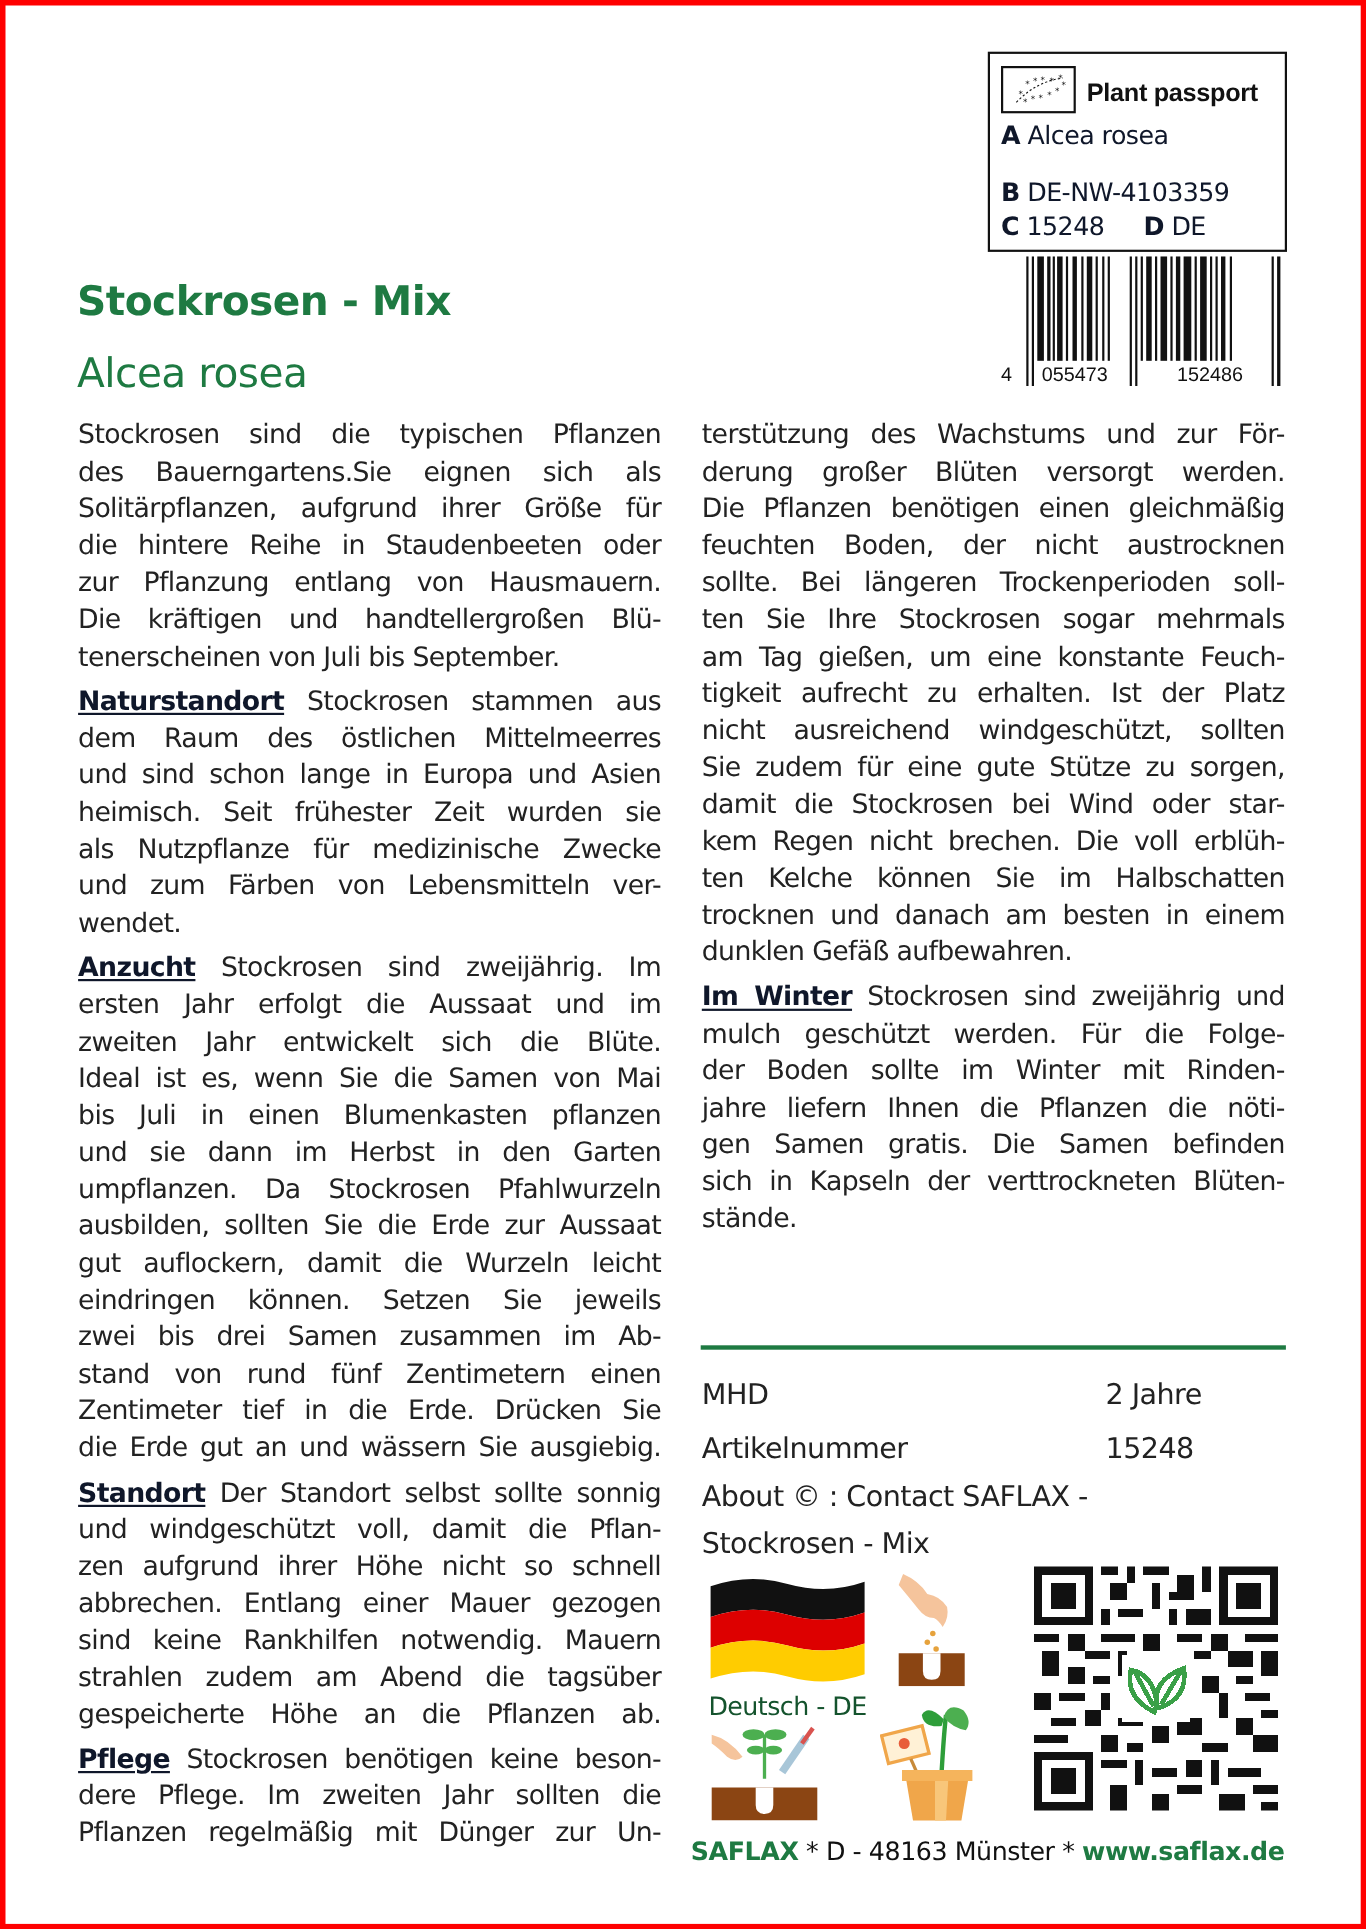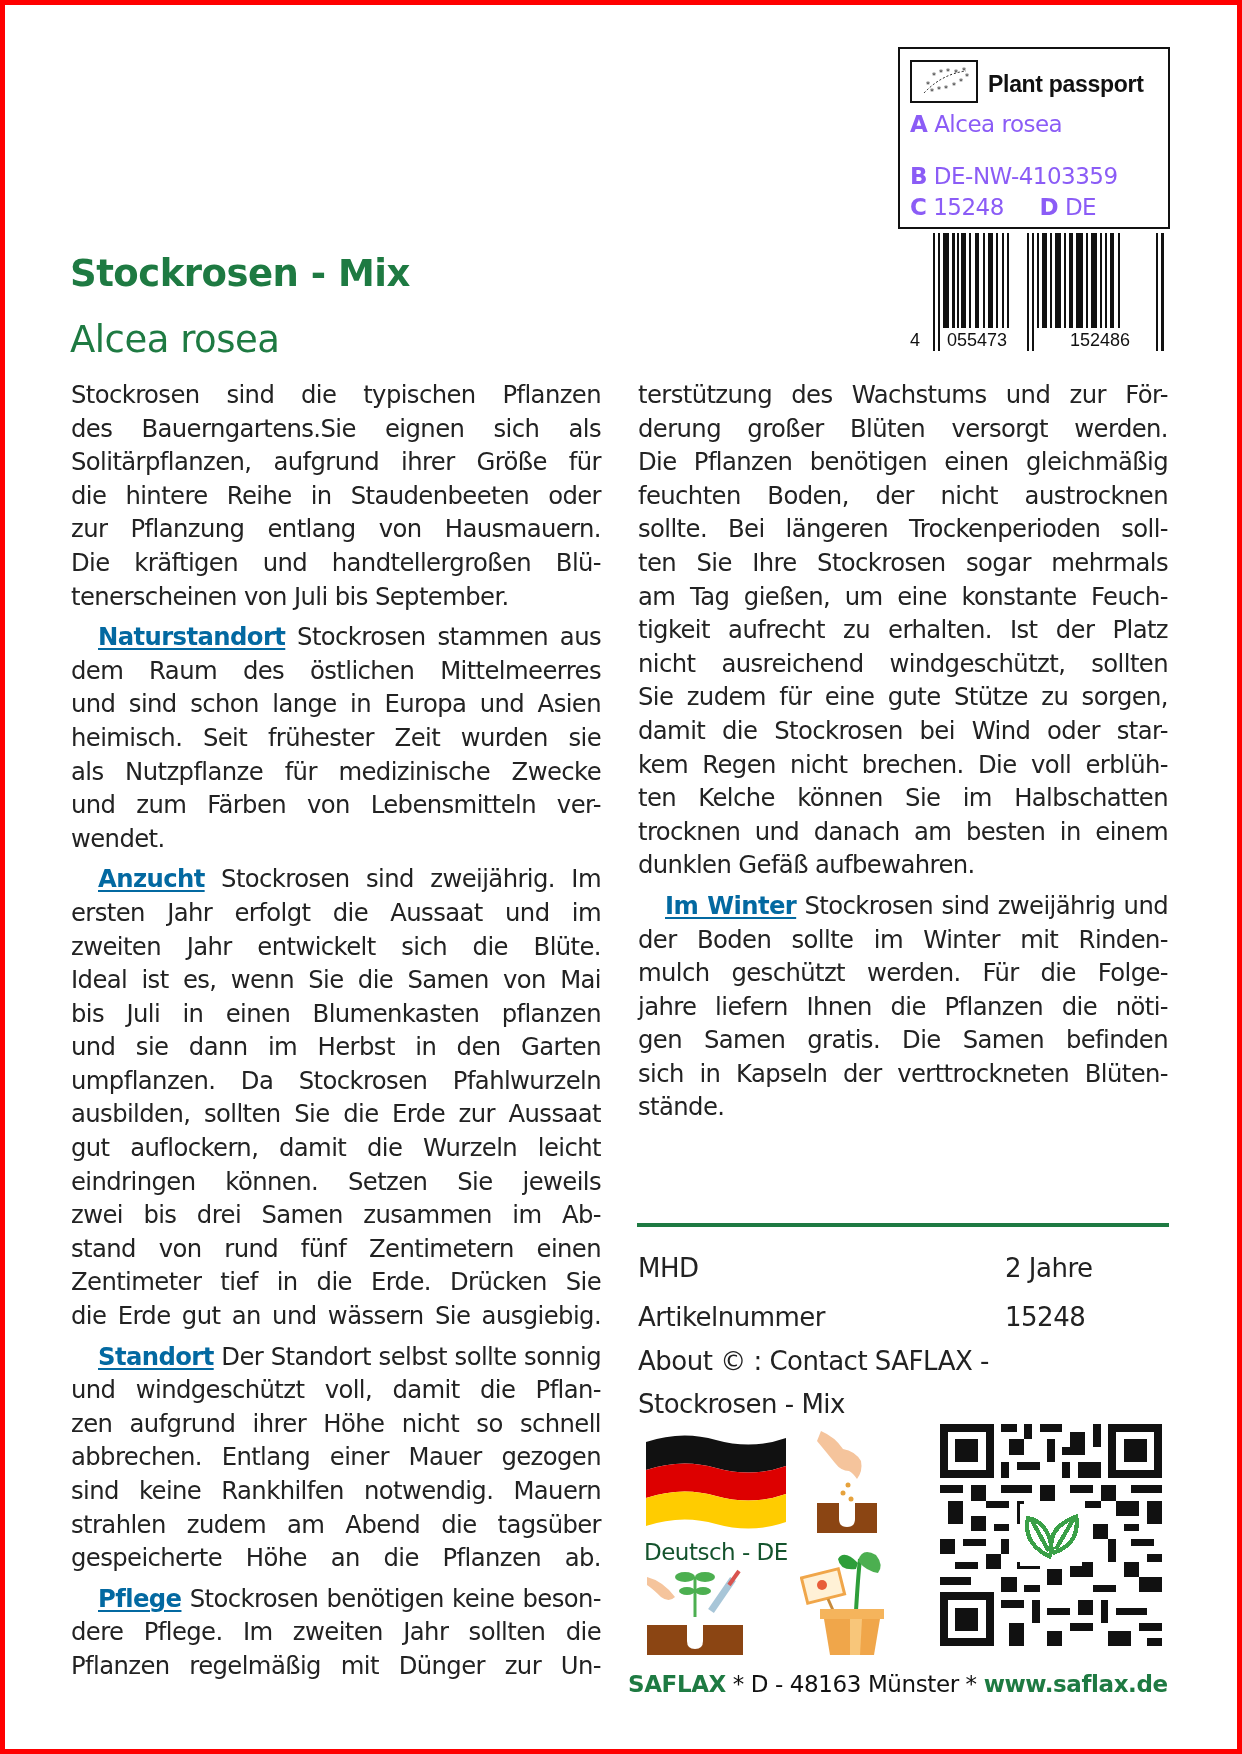--- a/index.html
+++ b/index.html
@@ -8,35 +8,35 @@
   .frame { position:absolute; left:0; top:0; width:1242px; height:1754px; box-sizing:border-box;
            border:5px solid #ff0000; }
 
   
   .passport { position:absolute; left:898px; top:47px; width:272px; height:182px; box-sizing:border-box;
               border:2px solid #111; background:#fff; }
   .eu-logo { position:absolute; left:10px; top:11px; width:68px; height:43px; box-sizing:border-box;
              border:2px solid #111; }
   .passport .pp-title { position:absolute; left:88px; top:22px; font-weight:bold; font-size:23px; color:#111;
              font-family:Liberation Sans, sans-serif; letter-spacing:-0.3px; }
-  .pp-line { position:absolute; left:10px; font-size:23px; color:#8b5cf6; white-space:nowrap; letter-spacing:-0.5px; }
+  .pp-line { position:absolute; left:10px; font-size:23px; color:#0f172a; white-space:nowrap; letter-spacing:-0.5px; }
   .pp-line b { font-weight:bold; }
   .barcode { position:absolute; left:923px; top:233px; width:250px; height:118px; }
   .barcode-digits { position:absolute; top:330px; font-family:"Liberation Sans", sans-serif; font-size:18px; color:#111; }
 
   
   .title { position:absolute; left:70px; top:252px; font-size:37px; font-weight:bold; color:#1e7a42; letter-spacing:-0.5px; }
   .subtitle { position:absolute; left:70px; top:318px; font-size:37px; color:#1e7a42; letter-spacing:-0.5px; }
 
   
   .col { position:absolute; font-size:24.3px; line-height:33.6px; color:#222; letter-spacing:-0.6px; }
   .col p { margin:0 0 7px 0; text-align:justify; text-align-last:left; }
   .col .line { display:block; text-align:justify; text-align-last:justify; white-space:nowrap; }
   .col .line.last { text-align-last:left; }
-  .lead { color:#0369a1; font-weight:bold; text-decoration:underline; text-decoration-thickness:2px; text-underline-offset:3px;margin-left:27px; }
+  .lead { color:#0f172a; font-weight:bold; text-decoration:underline; text-decoration-thickness:2px; text-underline-offset:3px; }
   .col1 { left:71px; top:378px; width:530px; }
   .col2 { left:638px; top:378px; width:530px; }
 
   
   .rule { position:absolute; left:637px; top:1223px; width:532px; height:4px; background:#1e7a42; }
   .info { position:absolute; font-size:26px; color:#222; letter-spacing:-0.5px; white-space:nowrap; }
 
   
   .flag { position:absolute; left:642px; top:1432px; width:148px; height:105px; }
   .lang { position:absolute; left:644px; top:1539px; font-size:23px; color:#14532d; letter-spacing:-0.5px; }
@@ -194,22 +194,22 @@
     <span class="line">nicht ausreichend windgeschützt, sollten</span>
     <span class="line">Sie zudem für eine gute Stütze zu sorgen,</span>
     <span class="line">damit die Stockrosen bei Wind oder star-</span>
     <span class="line">kem Regen nicht brechen. Die voll erblüh-</span>
     <span class="line">ten Kelche können Sie im Halbschatten</span>
     <span class="line">trocknen und danach am besten in einem</span>
     <span class="line last">dunklen Gefäß aufbewahren.</span>
   </p>
   <p>
     <span class="line"><span class="lead">Im Winter</span><span> Stockrosen sind zweijährig und</span></span>
+    <span class="line">mulch geschützt werden. Für die Folge-</span>
     <span class="line">der Boden sollte im Winter mit Rinden-</span>
-    <span class="line">mulch geschützt werden. Für die Folge-</span>
     <span class="line">jahre liefern Ihnen die Pflanzen die nöti-</span>
     <span class="line">gen Samen gratis. Die Samen befinden</span>
     <span class="line">sich in Kapseln der verttrockneten Blüten-</span>
     <span class="line last">stände.</span>
   </p>
 </div>
 
 <div class="rule"></div>
 <div class="info" style="left:638px;top:1253px">MHD</div>
 <div class="info" style="left:1005px;top:1253px">2 Jahre</div>

